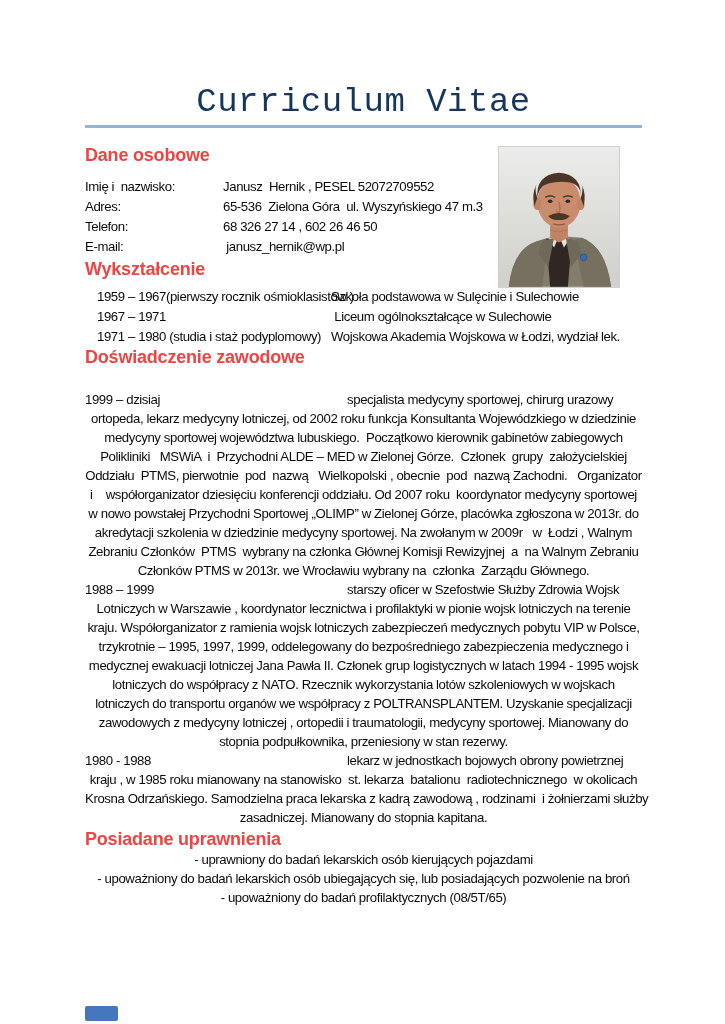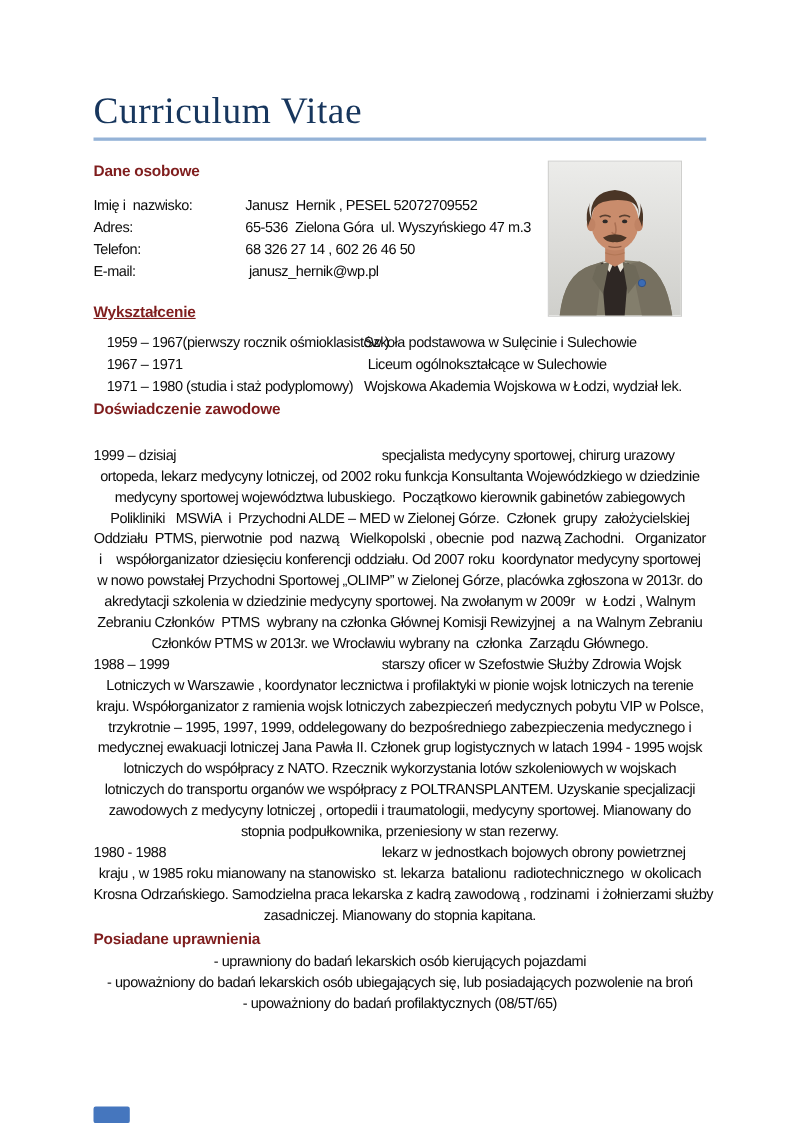--- a/index.html
+++ b/index.html
@@ -1,26 +1,26 @@
 <!DOCTYPE html>
 <html><head>
 <meta charset="utf-8">
 <style>
   html,body{margin:0;padding:0;background:#fff;}
   .page{position:relative;width:725px;height:1024px;background:#ffffff;overflow:hidden;
         font-family:"Liberation Sans","DejaVu Sans",sans-serif;color:#0b0b0b;}
   .content{position:absolute;left:85px;top:0;width:557px;}
 
   .title-block{margin-top:82px;padding-bottom:3px;border-bottom:3px solid #95b3d7;}
-  .doc-title{font-family:Liberation Serif, serif;font-size:34px;line-height:40px;
-             color:#17365d;letter-spacing:0.5px;}
-
-  .h{font-size:14px;font-weight:bold;line-height:21px;letter-spacing:-0.2px;color:#7f1d1d;}
+  .doc-title{font-family:Liberation Mono, monospace;font-size:34px;line-height:40px;
+             color:#17365d;text-align:center;letter-spacing:0.5px;}
+
+  .h{font-size:18px;font-weight:bold;line-height:21px;letter-spacing:-0.2px;color:#ef4444;}
   .h-dane{margin-top:17px;}
-  .h-wyk{margin-top:16px;text-decoration:underline;}
+  .h-wyk{margin-top:2px;}
   .h-dos{margin-top:0;line-height:21px;}
   .h-pos{margin-top:2px;line-height:21px;}
 
   .kv{margin-top:11px;}
   .kv .row{position:relative;height:20px;line-height:20px;font-size:13.2px;letter-spacing:-0.4px;white-space:pre;}
   .kv .lab{position:absolute;left:0;top:0;}
   .kv .val{position:absolute;left:138px;top:0;}
 
   .edu{margin-top:7px;}
   .edu .row{position:relative;height:20px;line-height:20px;font-size:13.2px;letter-spacing:-0.4px;white-space:pre;}

